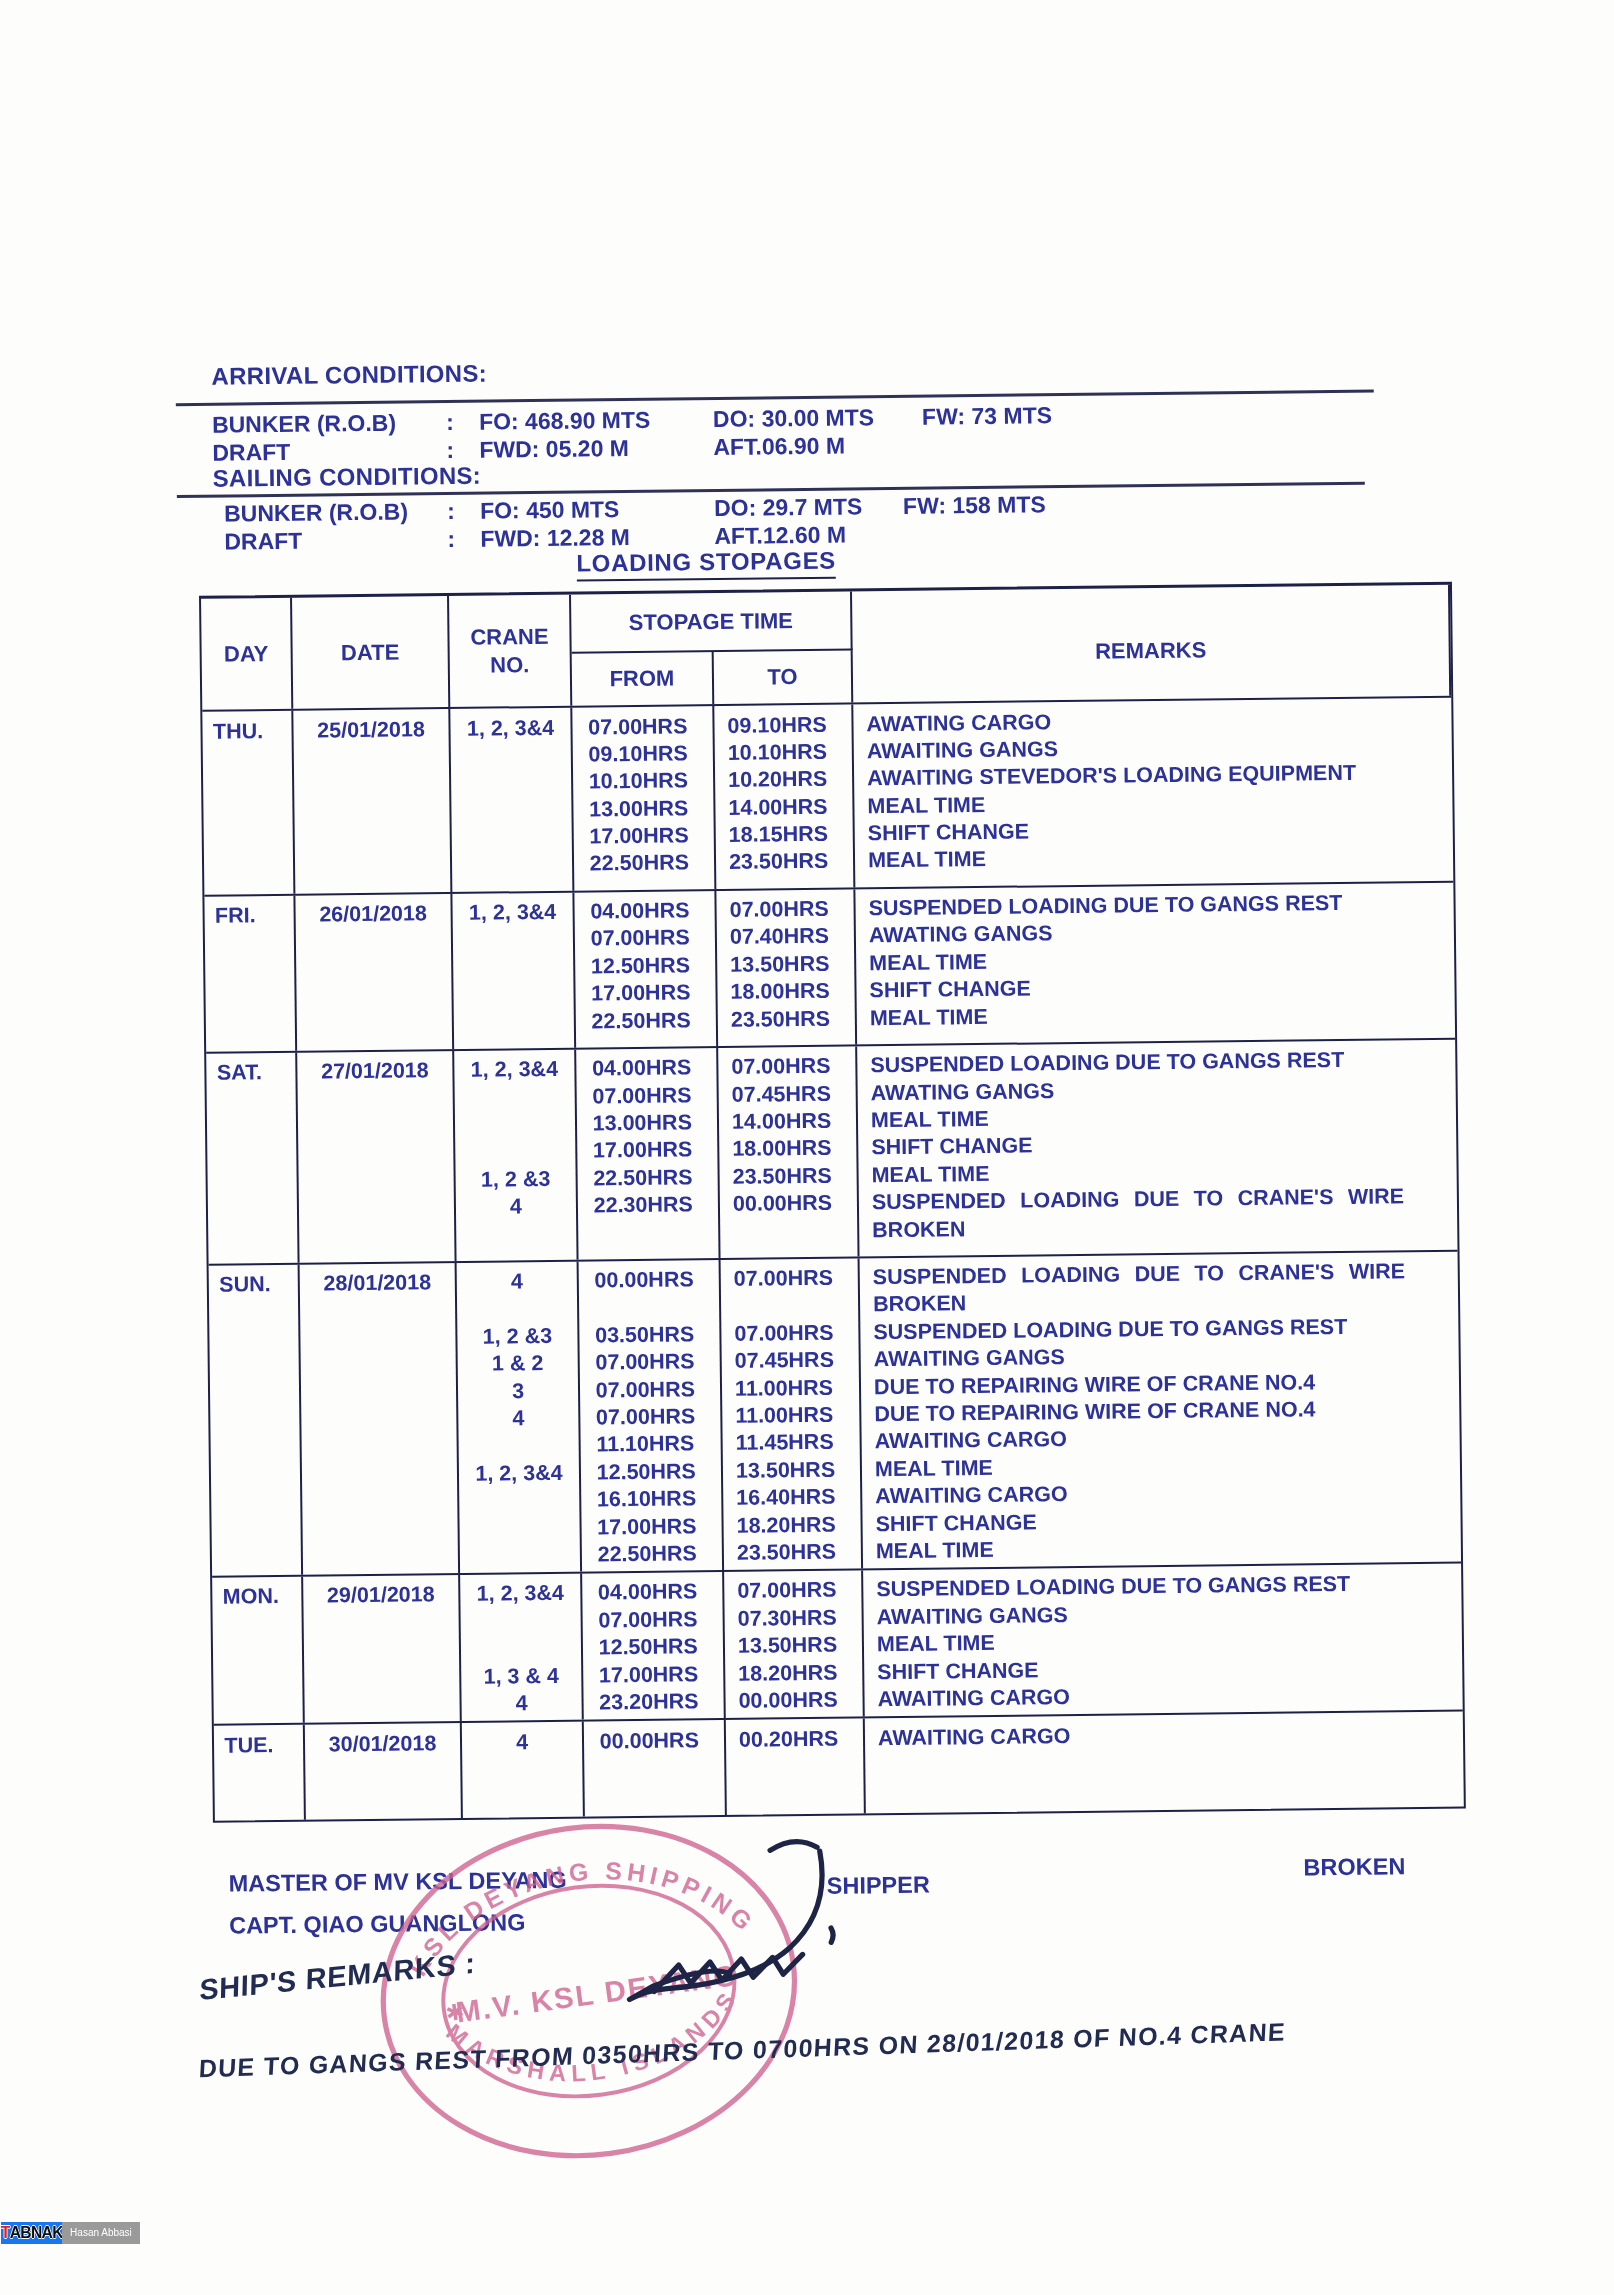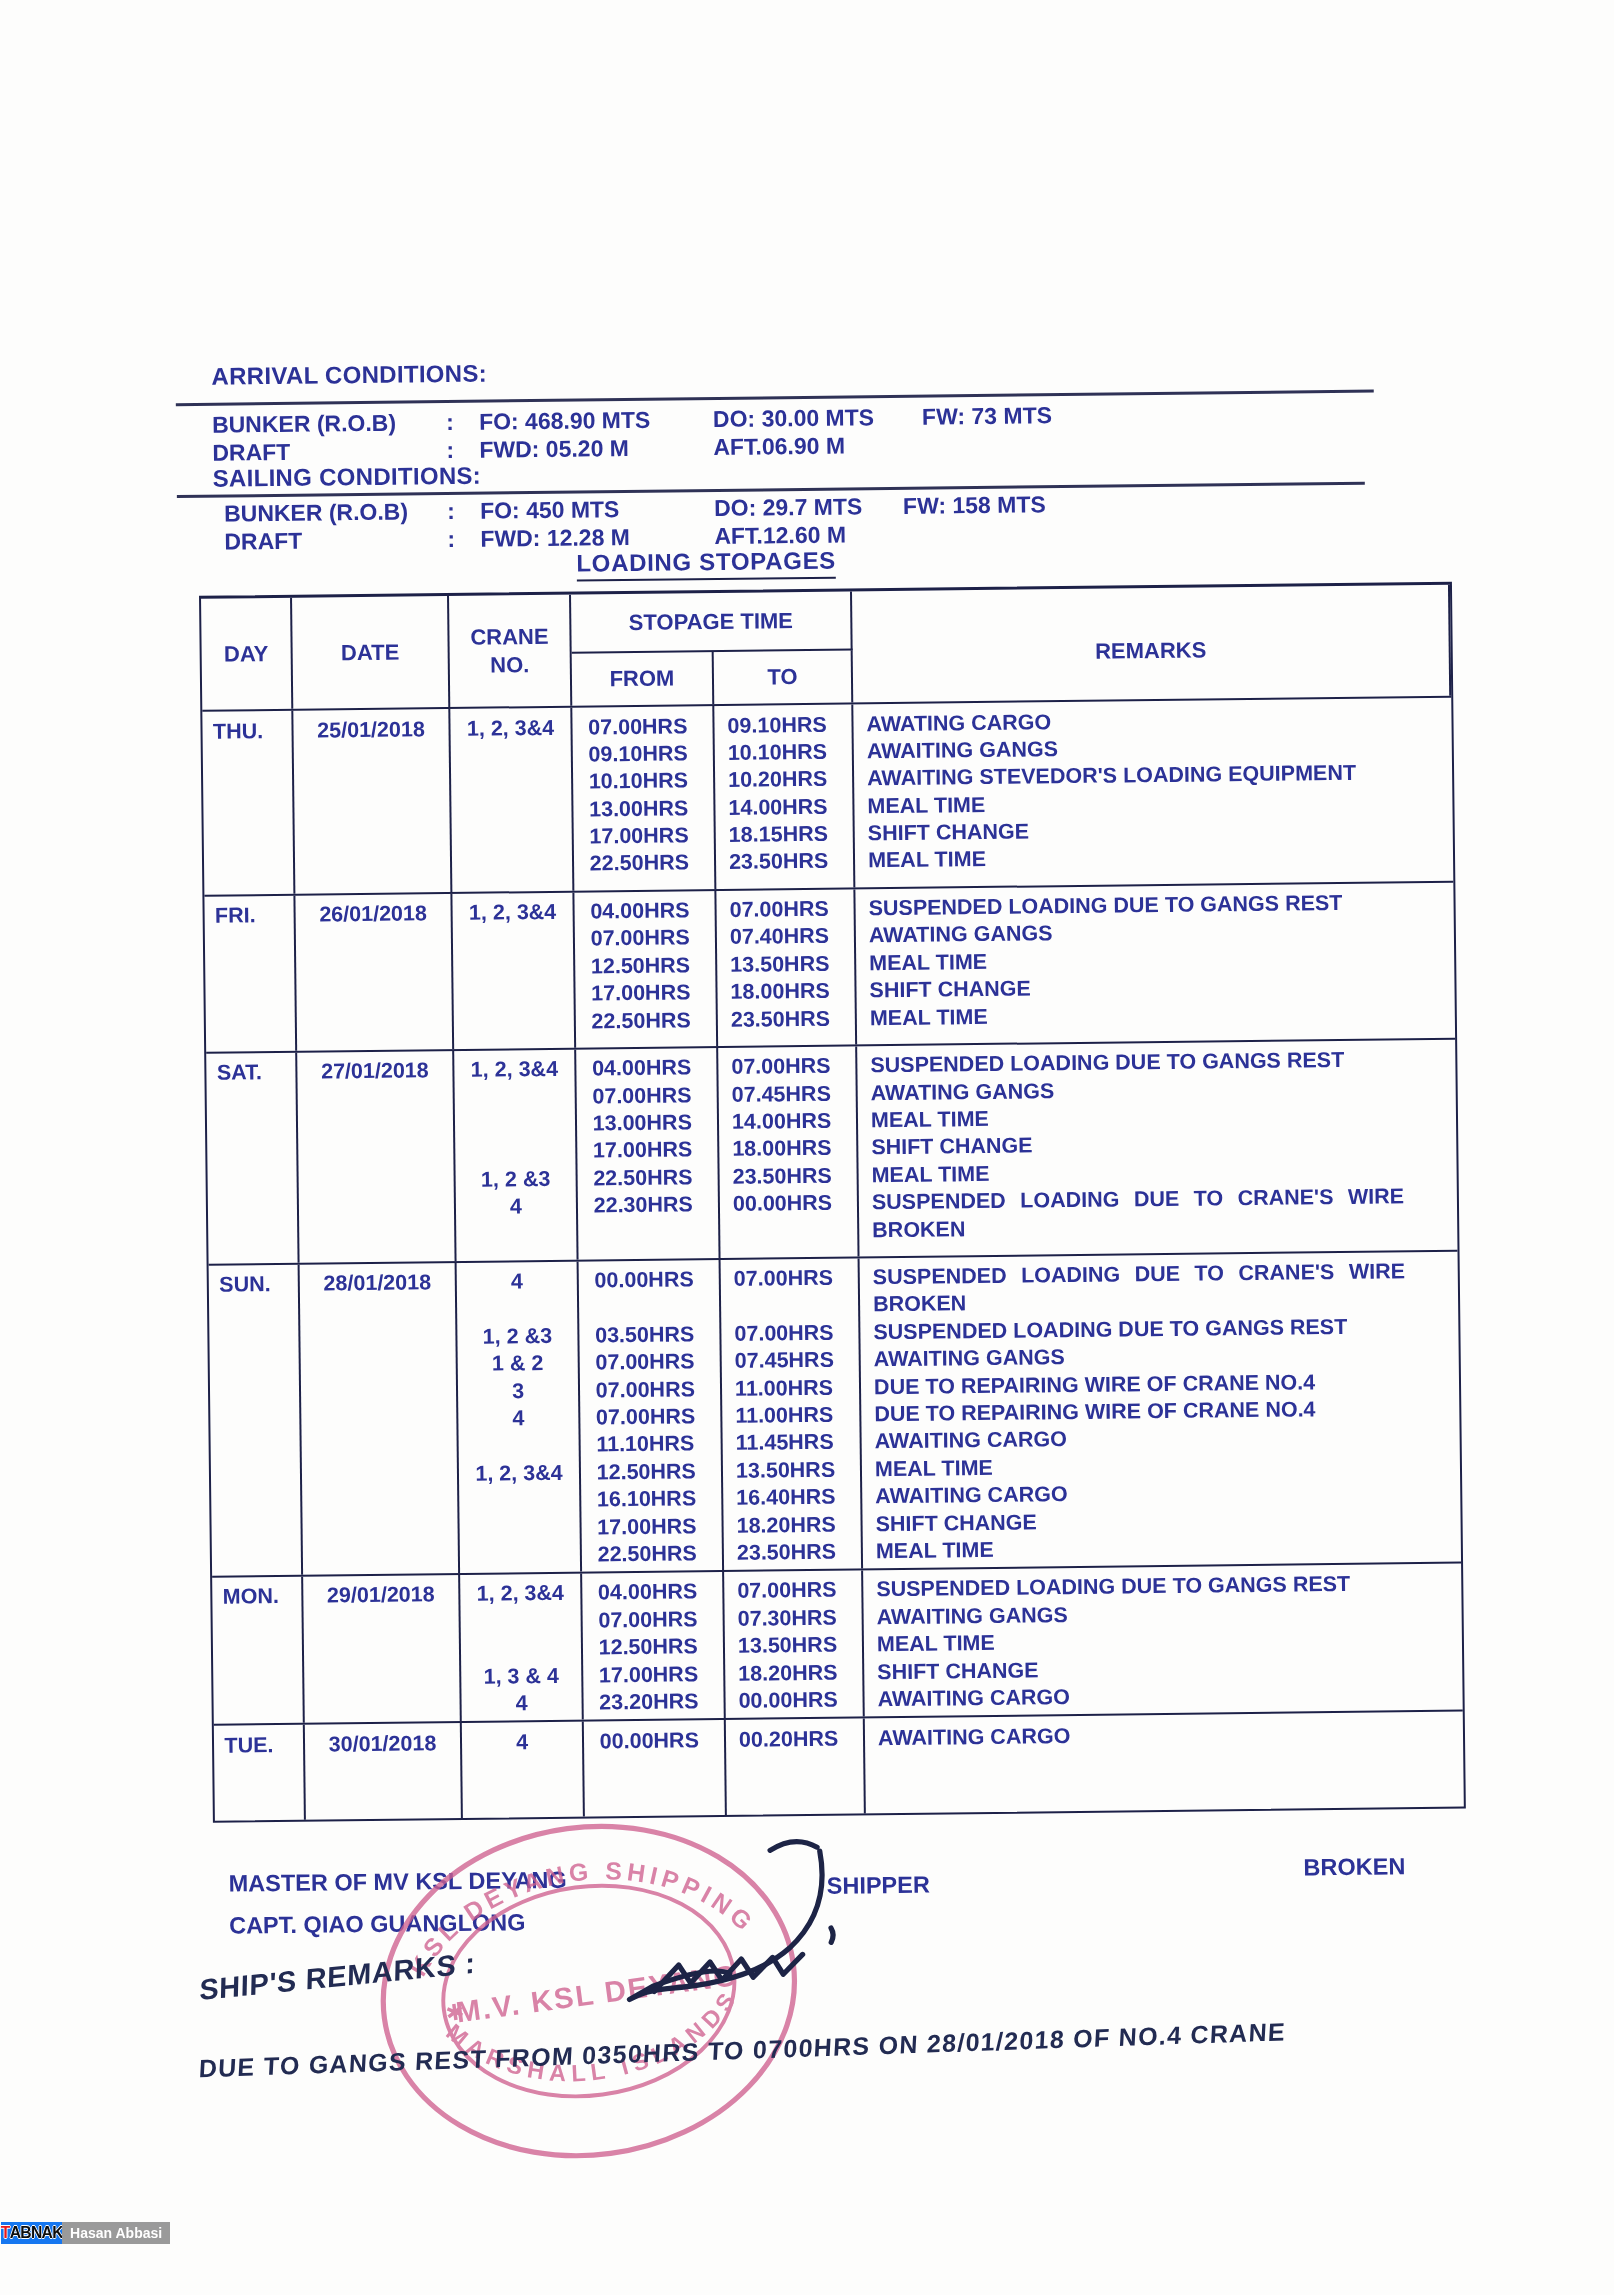--- a/index.html
+++ b/index.html
@@ -55,21 +55,21 @@
   .hand{color:var(--hand);font-weight:600;white-space:nowrap;}
   #ships-remarks{font-size:29px;transform:rotate(-5deg) skewX(-7deg);letter-spacing:0.7px;}
   #hand-remark{font-size:25px;transform:rotate(-1.3deg) skewX(-5deg);letter-spacing:1.3px;}
 
   
   #wm{position:absolute;left:1.3px;top:2222px;display:flex;height:21.5px;z-index:9;}
   #wm .b1{width:61px;display:flex;align-items:center;justify-content:center;
           font-size:15.7px;font-weight:800;letter-spacing:-0.7px;color:#0d0d0d;
           text-shadow:-0.7px 0 0 #fff,0.7px 0 0 #fff,0 -0.7px 0 #fff,0 0.7px 0 #fff;}
   #wm .b1 .red{color:#e8191c;text-shadow:-0.7px 0 0 #fff,0.7px 0 0 #fff,0 -0.7px 0 #fff,0 0.7px 0 #fff;}
-  #wm .b2{padding:0 7.8px;display:flex;align-items:center;font-size:14px;color:#fff;font-weight:700;}
+  #wm .b2{padding:0 7.8px;display:flex;align-items:center;font-size:10px;color:#fff;font-weight:400;}
 
   svg text{font-family:"Liberation Sans",sans-serif;}
 </style>
 </head>
 <body>
 
 <div class="page">
   <div id="scan">
 
     <div class="abs cond-title" style="left:219px;top:356px;">ARRIVAL CONDITIONS:</div>

